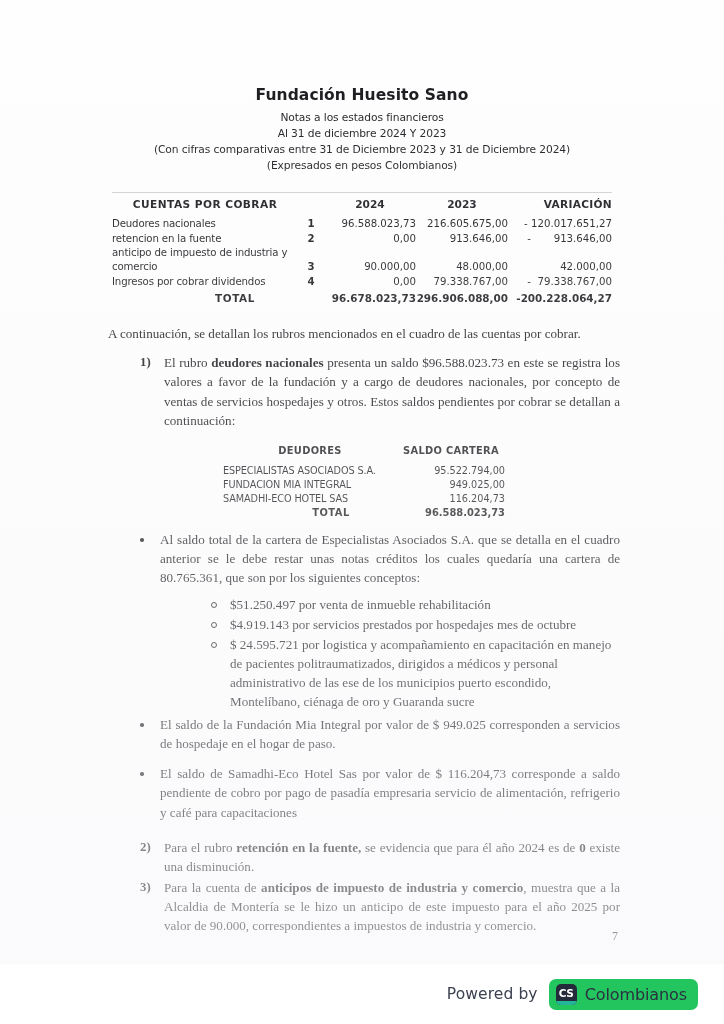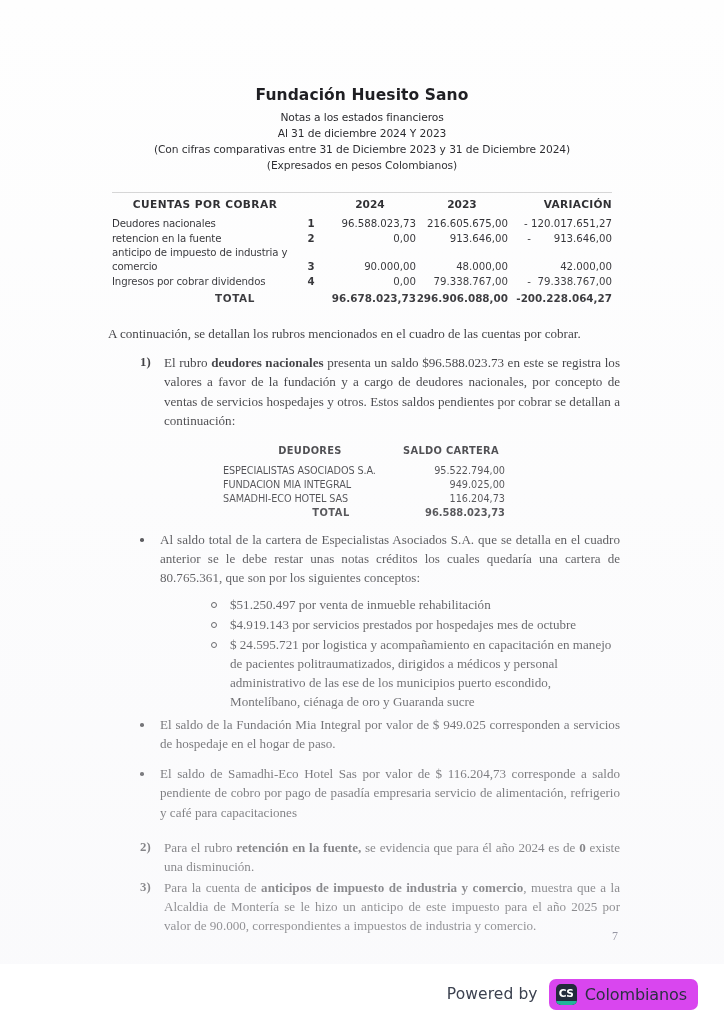--- a/index.html
+++ b/index.html
@@ -227,21 +227,21 @@
   .cs-powered {
     font-family: "DejaVu Sans", "Liberation Sans", sans-serif;
     font-size: 15.5px;
     color: #3c4250;
     margin-right: 11px;
     letter-spacing: 0.1px;
   }
   .cs-badge {
     display: flex;
     align-items: center;
-    background: #d946ef;
+    background: #22c55e;
     border-radius: 7px;
     padding: 5px 11px 5px 7px;
   }
   .cs-mark {
     position: relative;
     width: 21px;
     height: 21px;
     border-radius: 5px;
     background: #232b3b;
     overflow: hidden;

